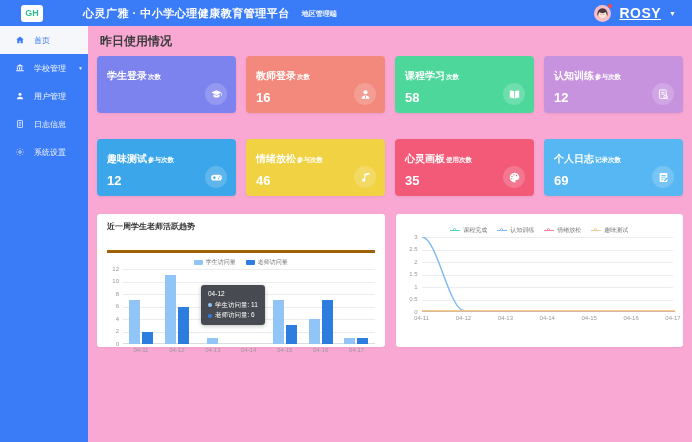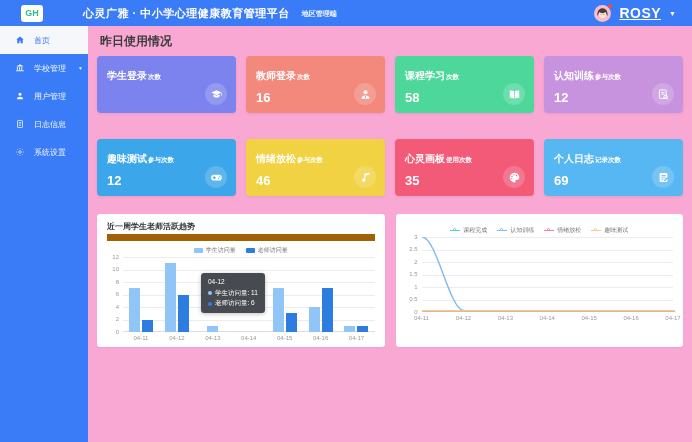--- a/index.html
+++ b/index.html
@@ -35,21 +35,21 @@
   .card { height: 57px; border-radius: 4px; color: #fff; padding: 9px 10px; position: relative; box-shadow: 0 1px 3px rgba(0,0,0,0.08); }
   .card-title { font-size: 10px; font-weight: bold; }
   .card-suffix { font-size: 6.5px; font-weight: bold; margin-left: 1px; }
   .card-value { font-size: 13px; font-weight: bold; margin-top: 7px; }
   .card-icon { position: absolute; right: 9px; bottom: 8px; width: 22px; height: 22px; border-radius: 50%; background: rgba(255,255,255,0.18); display: flex; align-items: center; justify-content: center; }
   .card-icon svg { width: 13px; height: 13px; }
 
   
   .panels { display: grid; grid-template-columns: 1fr 1fr; gap: 11px; }
   .panel { background: #fff; border-radius: 3px; padding: 7px 10px 5px; height: 133px; box-shadow: 0 1px 2px rgba(0,0,0,0.05); }
-  .panel-title { font-size: 8px; font-weight: bold; color: #333; padding-bottom: 2px; border-bottom: 7px solid #a16207; }
+  .panel-title { font-size: 8px; font-weight: bold; color: #333; padding-bottom: 18px; border-bottom: 3px solid #a16207; }
   .legend { display: flex; justify-content: center; align-items: center; gap: 10px; margin: 5px 0 3px; height: 8px; }
   .legend-item { display: flex; align-items: center; gap: 3px; font-size: 6px; color: #777; cursor: pointer; }
   .swatch { width: 9px; height: 5px; border-radius: 1px; }
   .ring { width: 10px; height: 5px; position: relative; }
   .ring .line { position: absolute; top: 2px; left: 0; right: 0; height: 1px; }
   .ring .circ { position: absolute; left: 2.5px; top: 0.2px; width: 3.4px; height: 3.4px; border-radius: 50%; border: 1px solid; background: #fff; }
 
   .chart-wrap { display: flex; margin-top: 2px; }
   .y-axis { width: 16px; position: relative; height: 75px; }
   .y-label { position: absolute; right: 4px; font-size: 6px; color: #999; }

